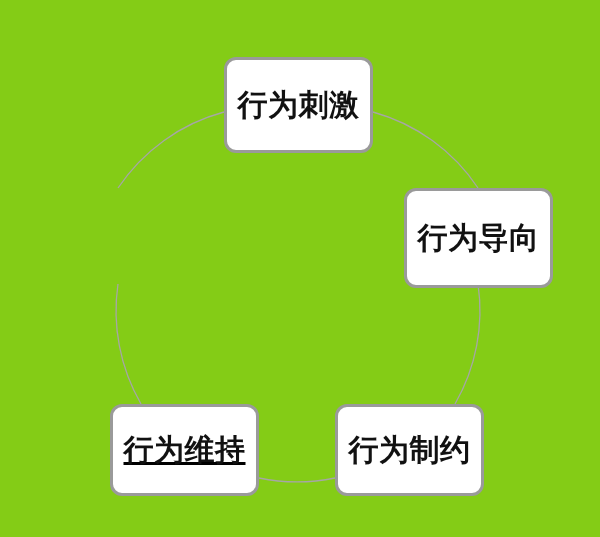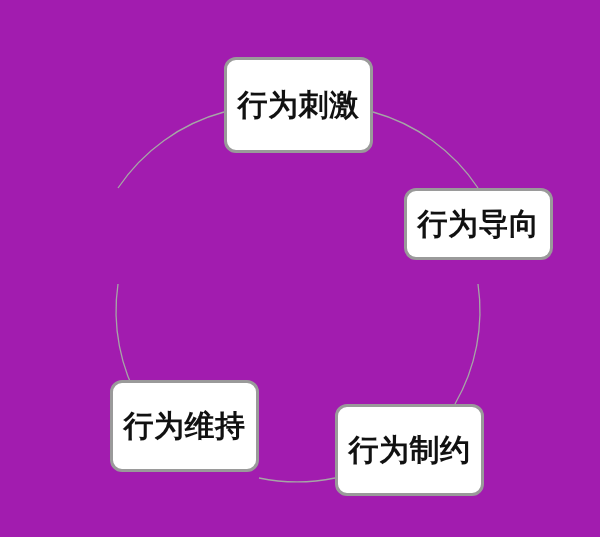--- a/index.html
+++ b/index.html
@@ -4,21 +4,21 @@
 <style>
   html, body {
     margin: 0;
     padding: 0;
     background: #ffffff;
   }
   #canvas {
     position: relative;
     width: 600px;
     height: 537px;
-    background: #a21caf;
+    background: #84cc16;
     overflow: hidden;
     font-family: "DejaVu Serif", "Liberation Serif", serif;
   }
   #cycle-svg {
     position: absolute;
     left: 0;
     top: 0;
     width: 600px;
     height: 537px;
     pointer-events: none;
@@ -38,23 +38,23 @@
     font-family: "DejaVu Serif", "Liberation Serif", serif;
     font-weight: bold;
     font-size: 30px;
     line-height: 1;
     color: #111111;
     letter-spacing: 0.5px;
     white-space: nowrap;
     text-align: center;
   }
   #node-0 { left: 224px; top: 57px;  width: 149px; height: 96px; }
-  #node-1 { left: 404px; top: 188px; width: 149px; height: 72px; }
+  #node-1 { left: 404px; top: 188px; width: 149px; height: 100px; }
   #node-2 { left: 335px; top: 404px; width: 149px; height: 92px; }
-  #node-3 { left: 110px; top: 380px; width: 149px; height: 92px; }
+  #node-3 { left: 110px; top: 404px; width: 149px; height: 92px; text-decoration: underline; }
   #node-4 { left: 44px;  top: 188px; width: 149px; height: 96px; }
 </style>
 </head>
 <body>
 
 <div id="canvas">
 
   <svg id="cycle-svg" viewBox="0 0 600 537" xmlns="http://www.w3.org/2000/svg">
 
     <path d="M 373 112 A 186 186 0 0 1 478 188" fill="none" stroke="#a6a6a6" stroke-width="1.3"></path>

